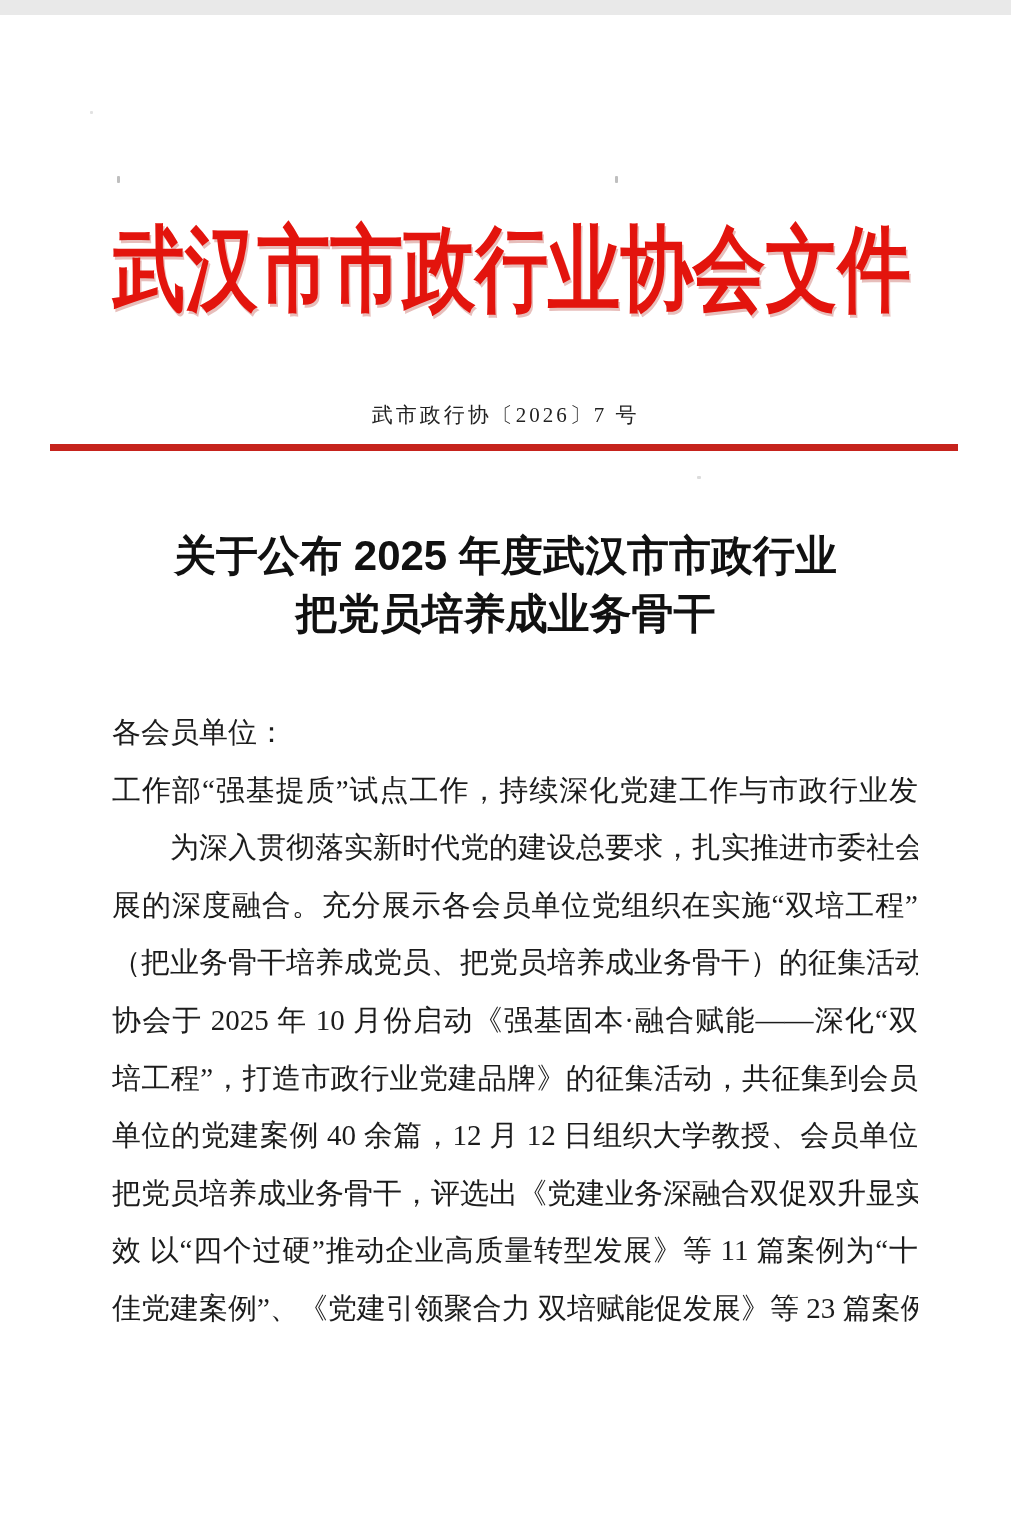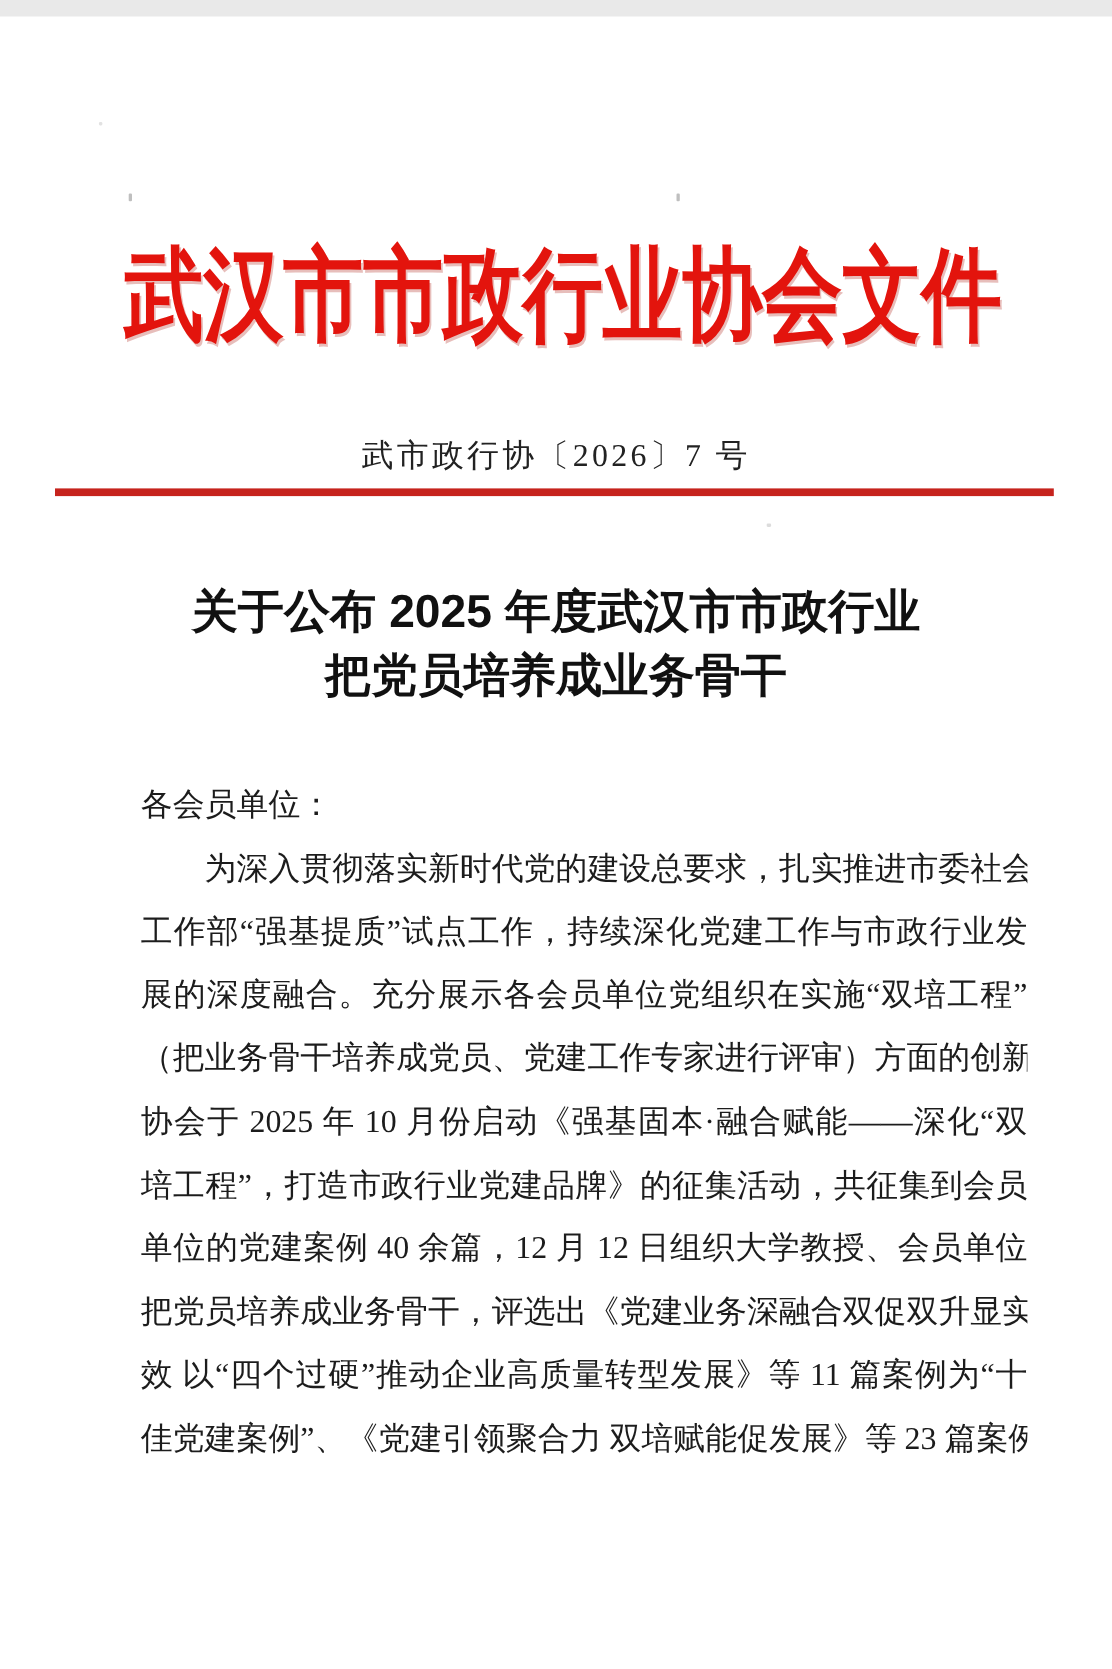--- a/index.html
+++ b/index.html
@@ -38,21 +38,21 @@
     text-shadow: 2px 3px 0 rgba(170, 20, 10, 0.28);
   }
   
   .doc-number {
     position: absolute;
     top: 377px;
     left: 0;
     width: 1011px;
     text-align: center;
     line-height: 46px;
-    font-size: 29px;
+    font-size: 21px;
     color: #222222;
     letter-spacing: 3px;
     font-family: "Liberation Serif", "DejaVu Serif", serif;
   }
   
   .red-rule {
     position: absolute;
     top: 429px;
     left: 50px;
     width: 908px;
@@ -70,21 +70,21 @@
     font-weight: 700;
     font-size: 42px;
     line-height: 58px;
     color: #111111;
     letter-spacing: 0px;
   }
   
   .body-block {
     position: absolute;
     top: 689px;
-    left: 128px;
+    left: 112px;
     width: 806px;
     font-family: "Liberation Serif", "DejaVu Serif", serif;
     font-size: 29px;
     line-height: 57.6px;
     color: #1c1c1c;
   }
   .body-line {
     text-align: justify;
     text-align-last: justify;
     text-justify: inter-character;
@@ -131,24 +131,24 @@
 
   <div class="red-rule"></div>
 
   <div class="notice-title">
     <div>关于公布 2025 年度武汉市市政行业</div>
     <div>把党员培养成业务骨干</div>
   </div>
 
   <div class="body-block">
     <div class="salutation-line">各会员单位：</div>
+    <div class="body-line">工作部“强基提质”试点工作，持续深化党建工作与市政行业发</div>
     <div class="body-line indent-2">为深入贯彻落实新时代党的建设总要求，扎实推进市委社会</div>
-    <div class="body-line">工作部“强基提质”试点工作，持续深化党建工作与市政行业发</div>
     <div class="body-line">展的深度融合。充分展示各会员单位党组织在实施“双培工程”</div>
-    <div class="body-line">（把业务骨干培养成党员、党建工作专家进行评审）方面的创新</div>
+    <div class="body-line">（把业务骨干培养成党员、把党员培养成业务骨干）的征集活动</div>
     <div class="body-line">协会于 2025 年 10 月份启动《强基固本·融合赋能——深化“双</div>
     <div class="body-line">培工程”，打造市政行业党建品牌》的征集活动，共征集到会员</div>
     <div class="body-line">单位的党建案例 40 余篇，12 月 12 日组织大学教授、会员单位</div>
     <div class="body-line">把党员培养成业务骨干，评选出《党建业务深融合双促双升显实</div>
     <div class="body-line">效 以“四个过硬”推动企业高质量转型发展》等 11 篇案例为“十</div>
     <div class="body-line">佳党建案例”、《党建引领聚合力 双培赋能促发展》等 23 篇案例</div>
   </div>
 
 </div>
 

